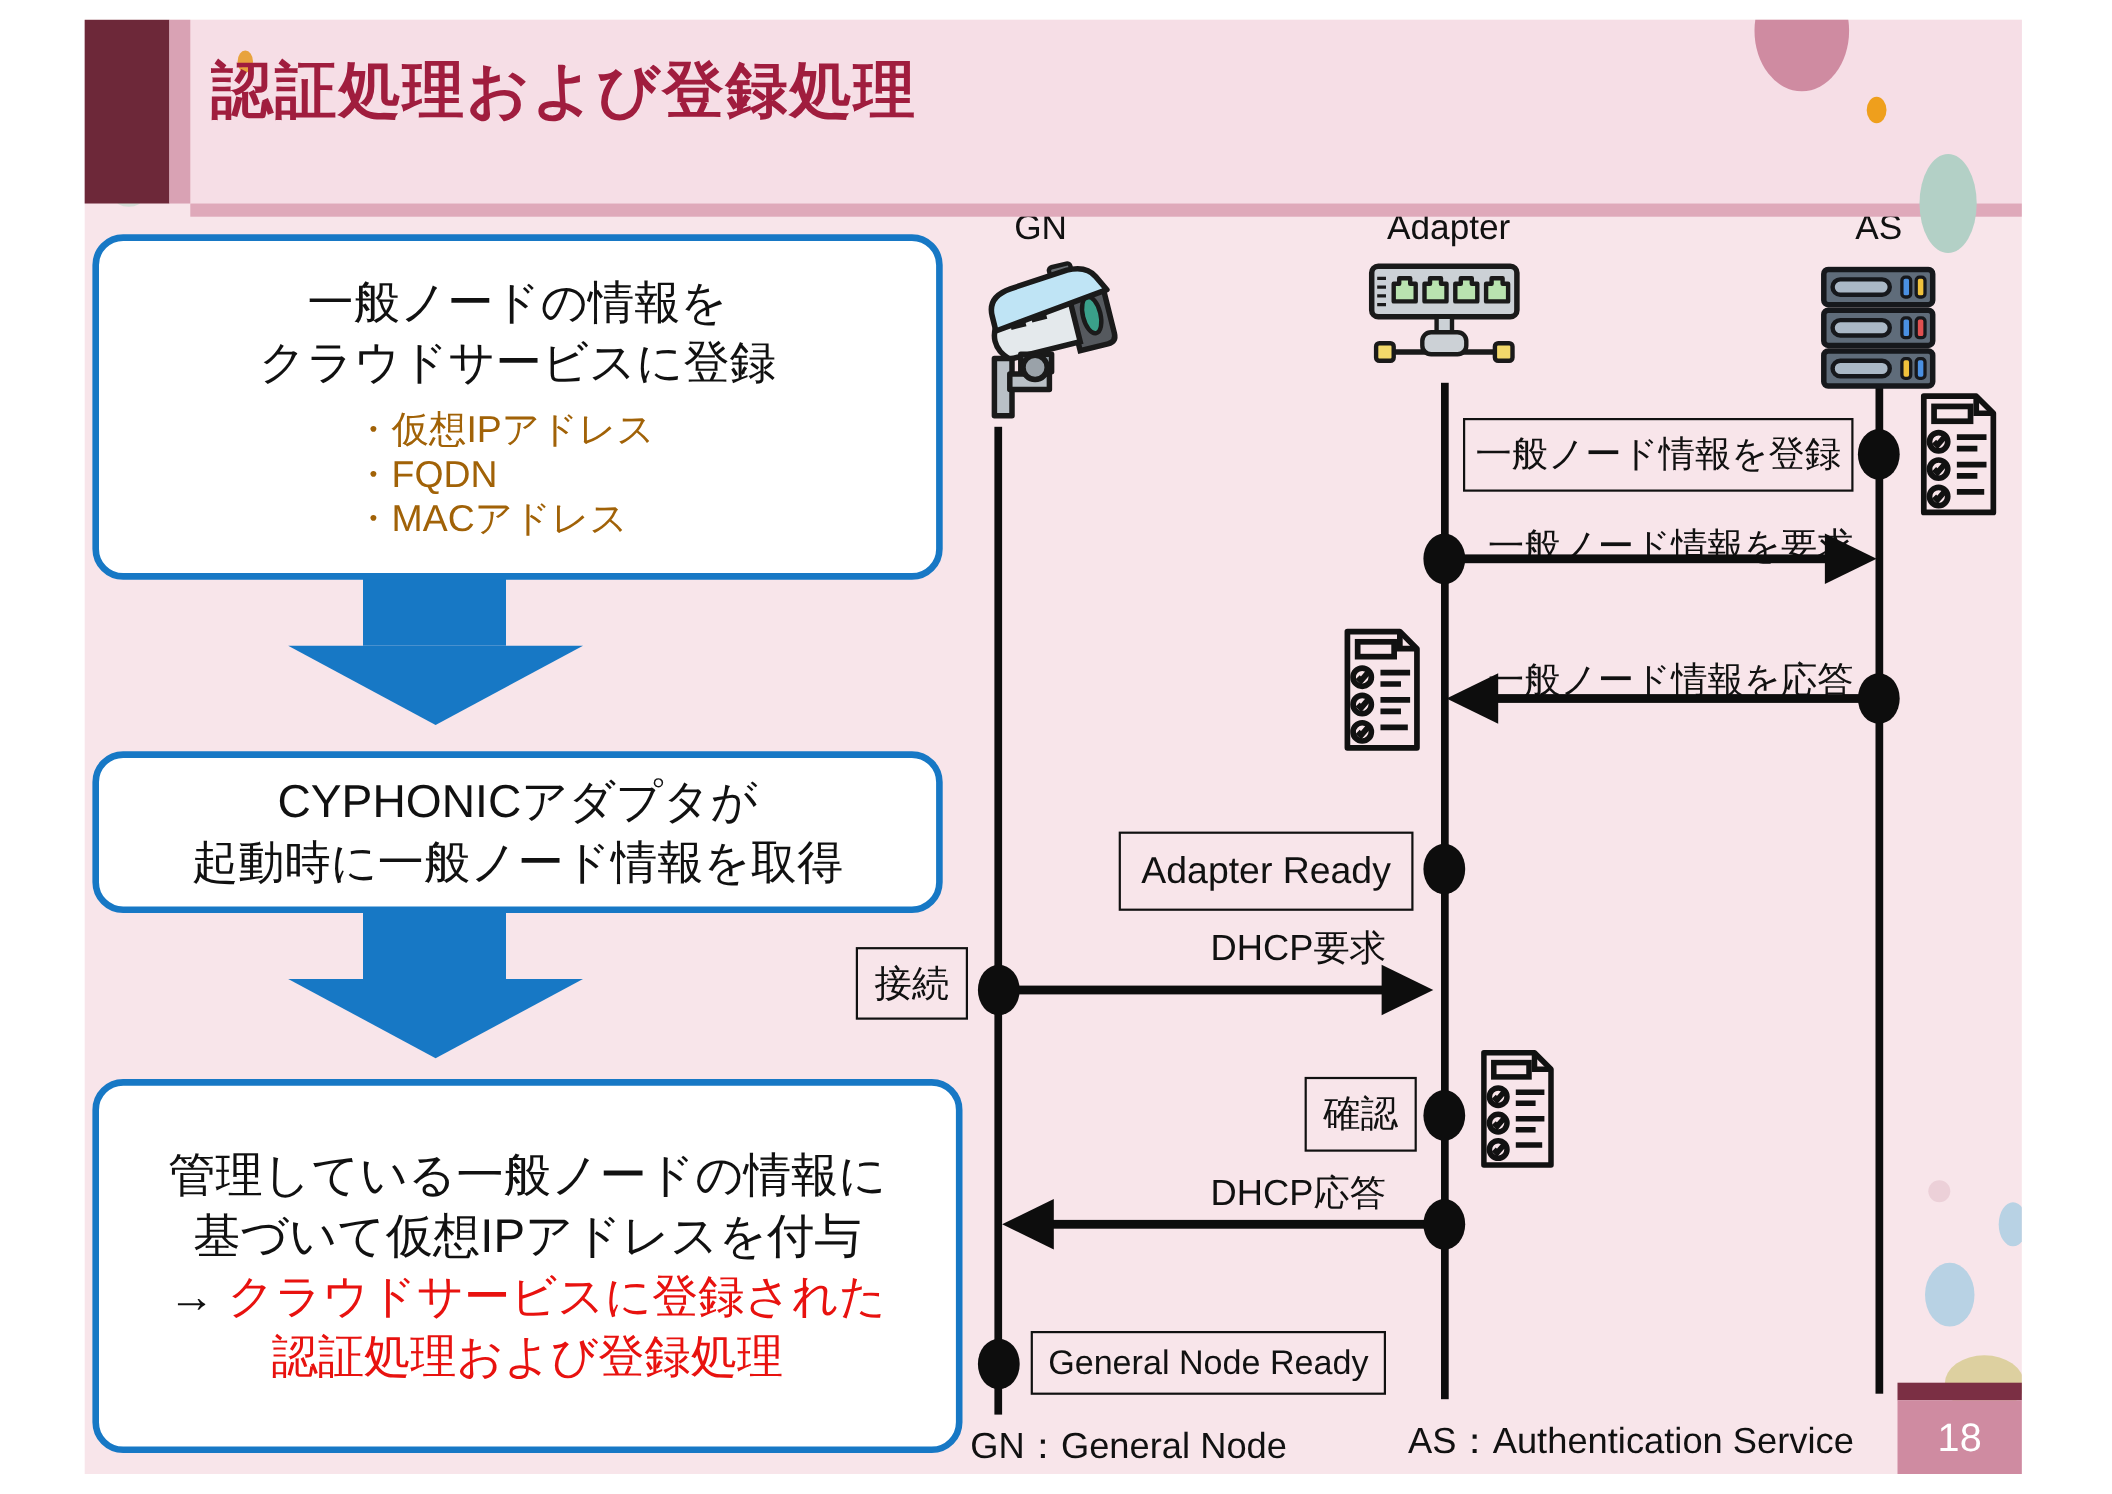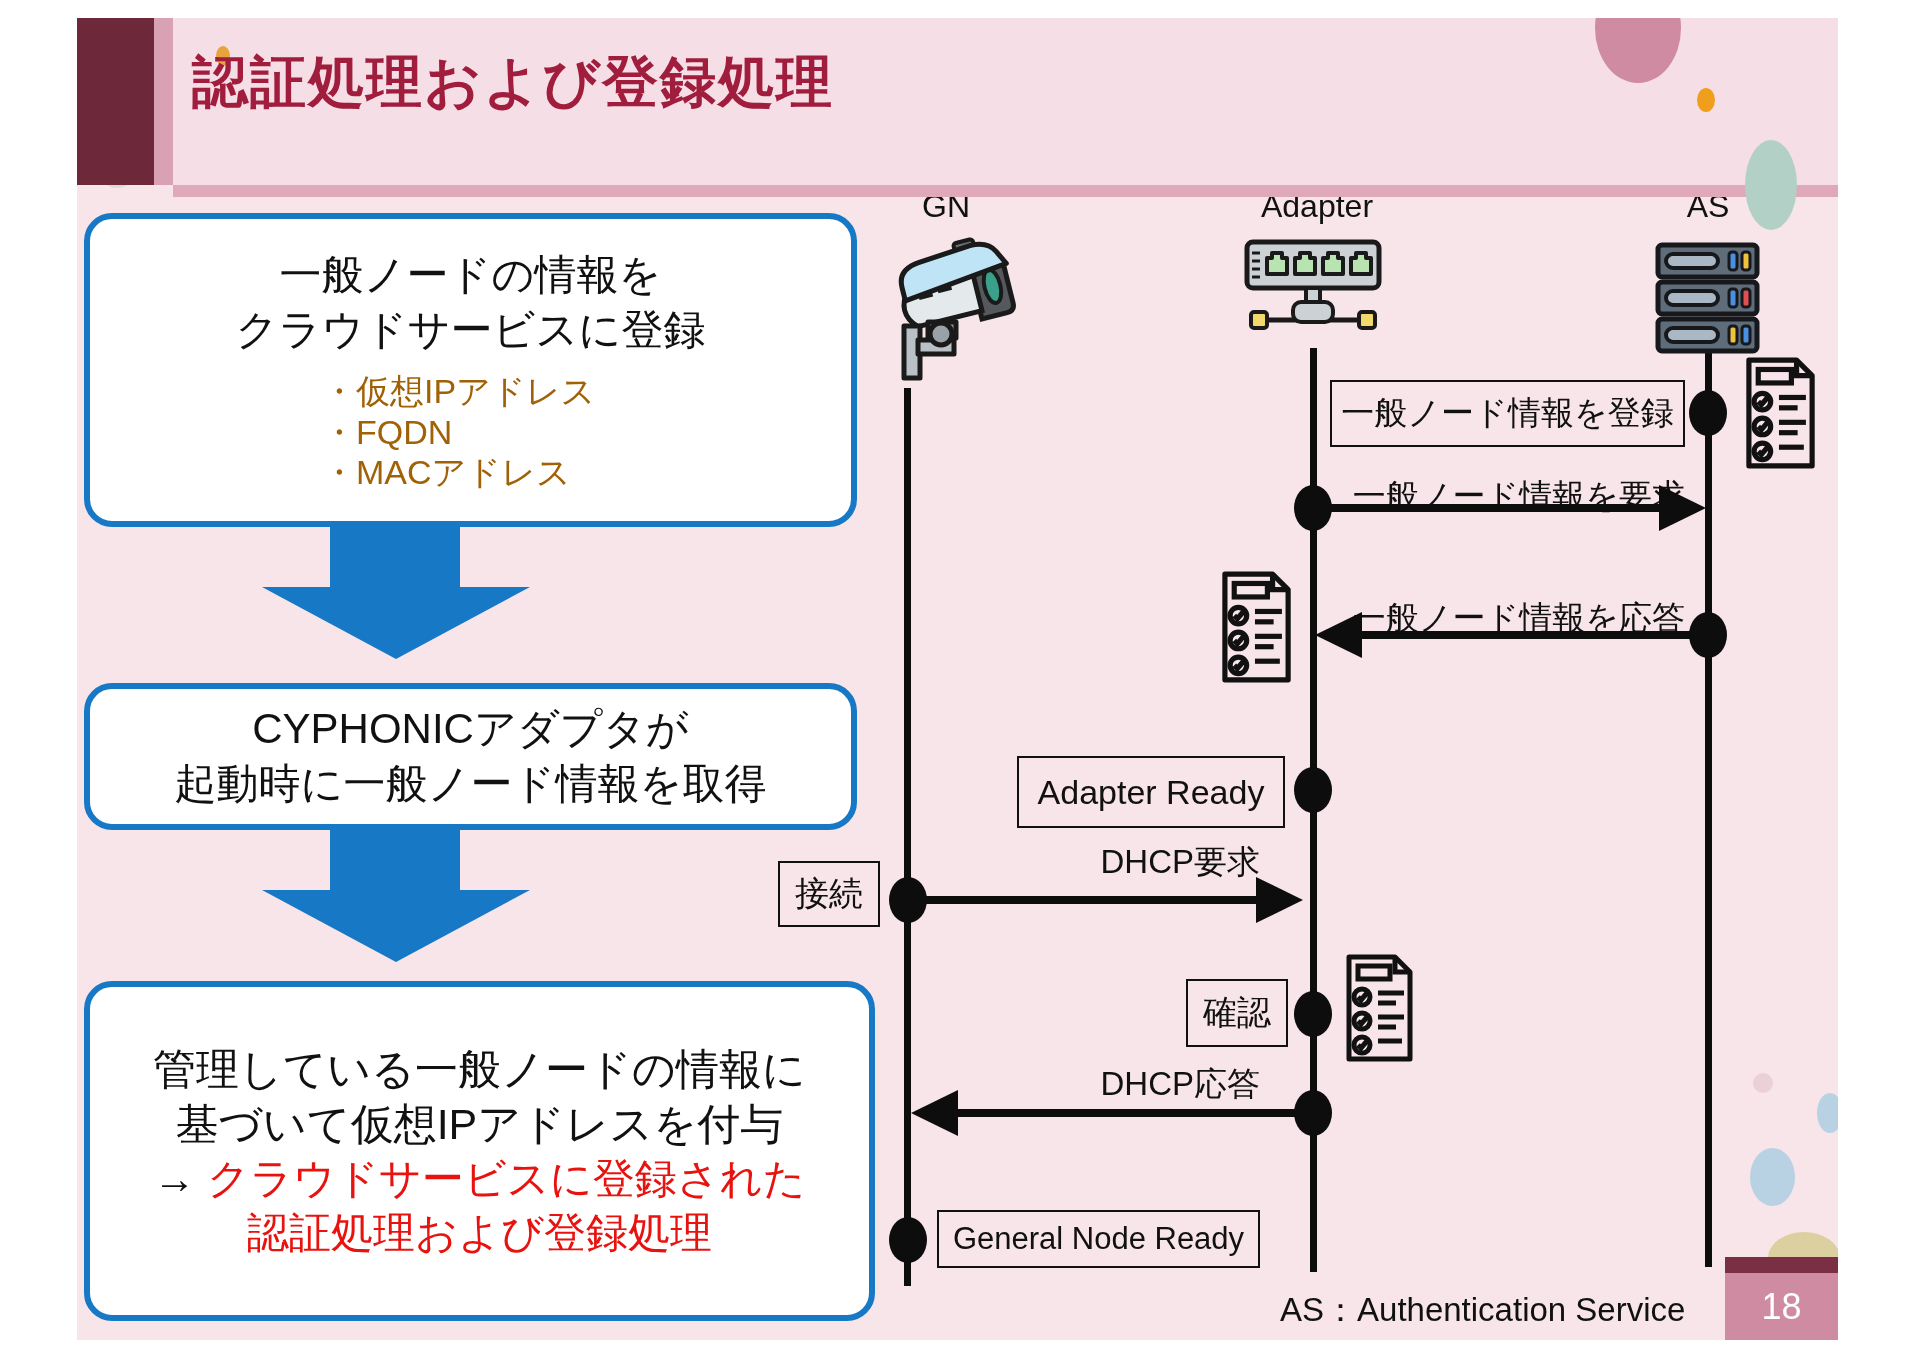--- a/index.html
+++ b/index.html
@@ -254,20 +254,21 @@
   <div class="abs msg-text" style="left:960px;top:1062px;width:300px;">DHCP応答</div>
   <div class="abs msg-line" style="left:950px;top:1109px;width:363px;"></div>
   <div class="abs head-left" style="left:911px;top:1090px;"></div>
   <div class="abs dot" style="left:1294px;top:1090px;"></div>
 
   <div class="abs dot" style="left:889px;top:1217px;"></div>
   <div class="abs tagbox" style="left:937px;top:1210px;width:323px;height:58px;font-size:31px;">
     <span>General Node Ready</span>
   </div>
 
+  <div class="abs legend-text" style="left:882px;top:1292px;">GN：General Node</div>
   <div class="abs legend-text" style="left:1280px;top:1288px;">AS：Authentication Service</div>
 
   <div class="abs pg-strip" style="z-index:5;"></div>
   <div class="abs pg-box" style="z-index:5;">
     <span>18</span>
   </div>
 
 </div>
 
 </body></html>

